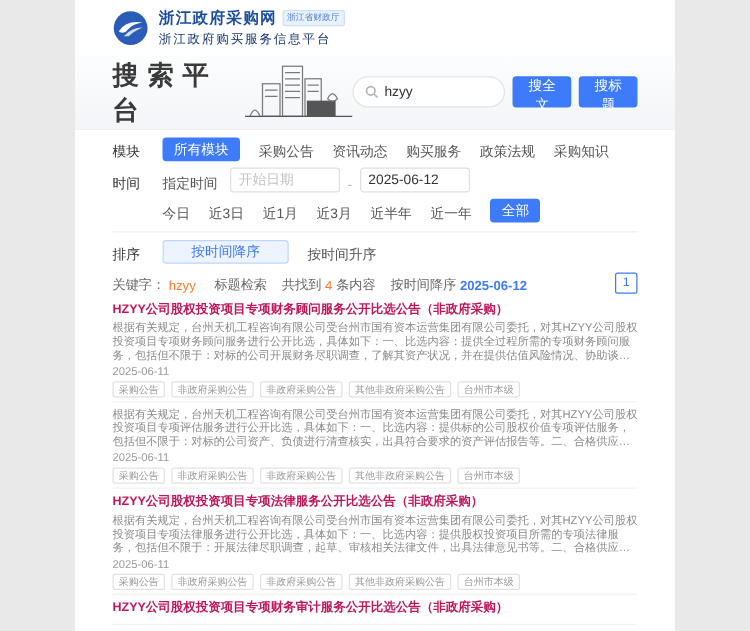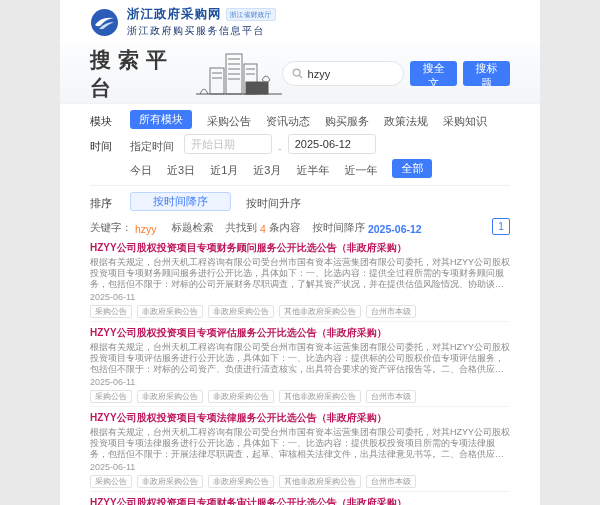--- a/index.html
+++ b/index.html
@@ -175,21 +175,20 @@
       <div class="itags">
           <span class="tag">采购公告</span>
           <span class="tag">非政府采购公告</span>
           <span class="tag">非政府采购公告</span>
           <span class="tag">其他非政府采购公告</span>
           <span class="tag">台州市本级</span>
         </div>
     </article>
 
     <article class="item">
-      <a class="ititle">HZYY公司股权投资项目专项评估服务公开比选公告（非政府采购）</a>
       <p class="ibody">根据有关规定，台州天机工程咨询有限公司受台州市国有资本运营集团有限公司委托，对其HZYY公司股权投资项目专项评估服务进行公开比选，具体如下：一、比选内容：提供标的公司股权价值专项评估服务，包括但不限于：对标的公司资产、负债进行清查核实，出具符合要求的资产评估报告等。二、合格供应商的资格要求：1、符合《中华人民共和国政府采购法》第二十二条的规定，不接受联合体报价；2、具备资产评估资格证书。三、比选文件的领取：1、领取时间：2025年6月11日至2025年6月24日（双休日及法定节假日除外），每日…</p>
       <div class="idate">2025-06-11</div>
       <div class="itags">
           <span class="tag">采购公告</span>
           <span class="tag">非政府采购公告</span>
           <span class="tag">非政府采购公告</span>
           <span class="tag">其他非政府采购公告</span>
           <span class="tag">台州市本级</span>
         </div>
     </article>

